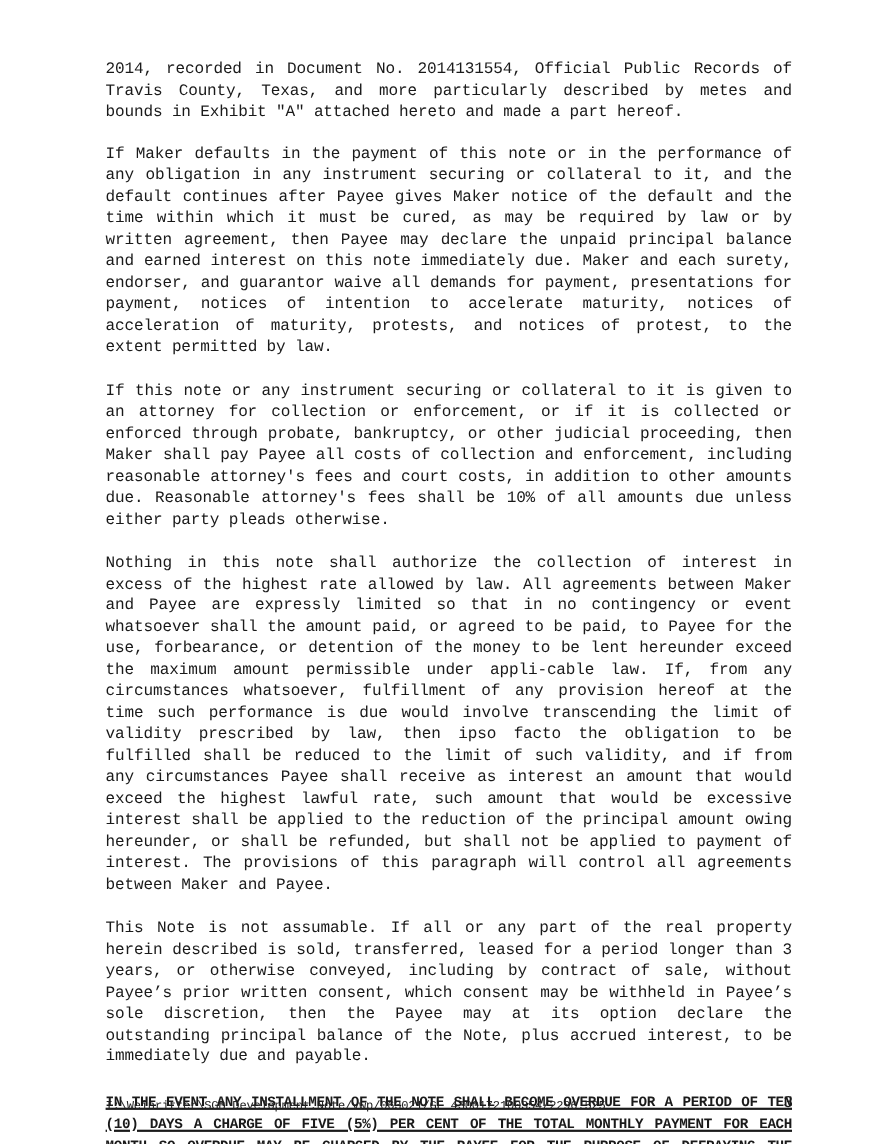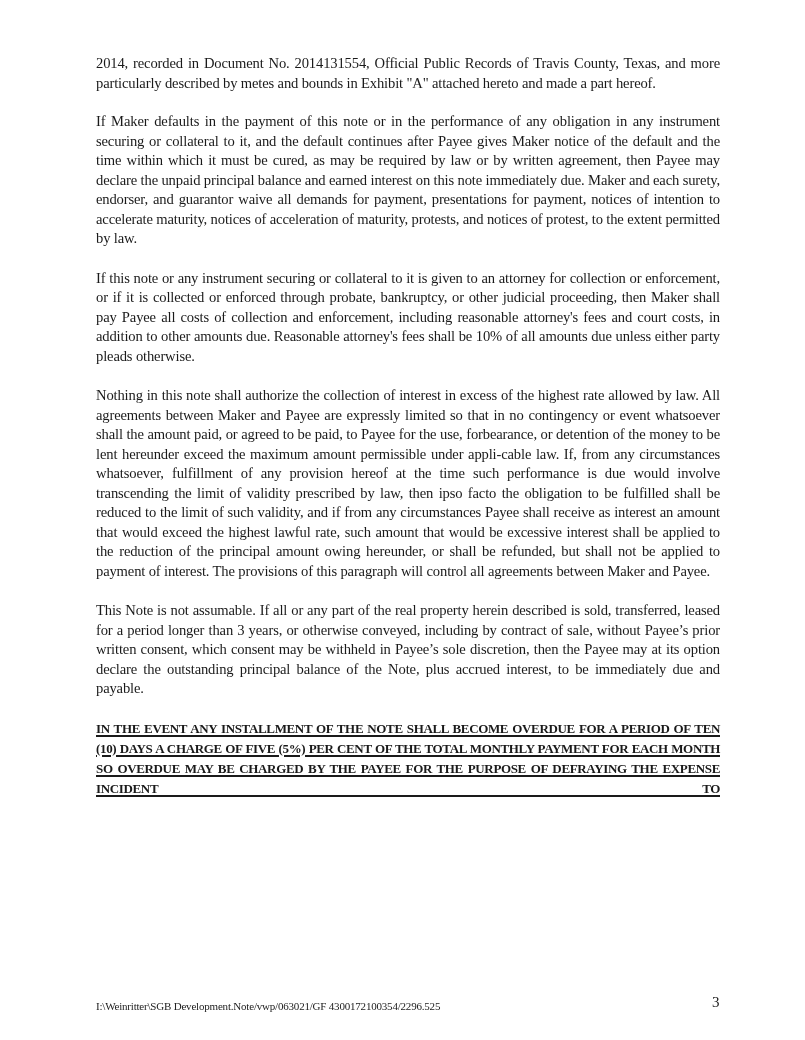--- a/index.html
+++ b/index.html
@@ -1,20 +1,20 @@
 <!DOCTYPE html>
 <html><head>
   <meta charset="utf-8">
   <style>
     html, body { margin: 0; padding: 0; background: #ffffff; }
     body { width: 805px; height: 1040px; overflow: hidden; position: relative; }
     .page {
       position: absolute; left: 0; top: 0; width: 805px; height: 800px;
       background: #ffffff; color: #1a1a1a;
-      font-family: Liberation Serif, serif;
+      font-family: Liberation Mono, monospace;
     }
     .body-text {
       position: absolute; left: 96px; top: 54px; width: 624px;
       font-size: 14.6px; line-height: 19.5px; text-align: justify;
       letter-spacing: -0.15px;
     }
     .para { margin: 0 0 20px 0; }
     .para.p1 { margin-bottom: 19px; }
     .caps {
       margin: 0; font-weight: bold; text-decoration: underline;

